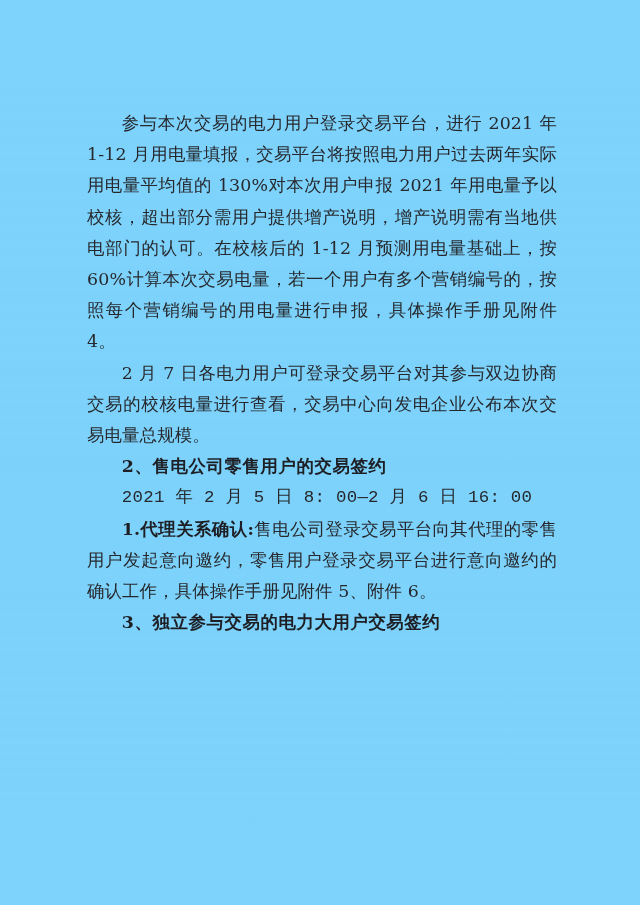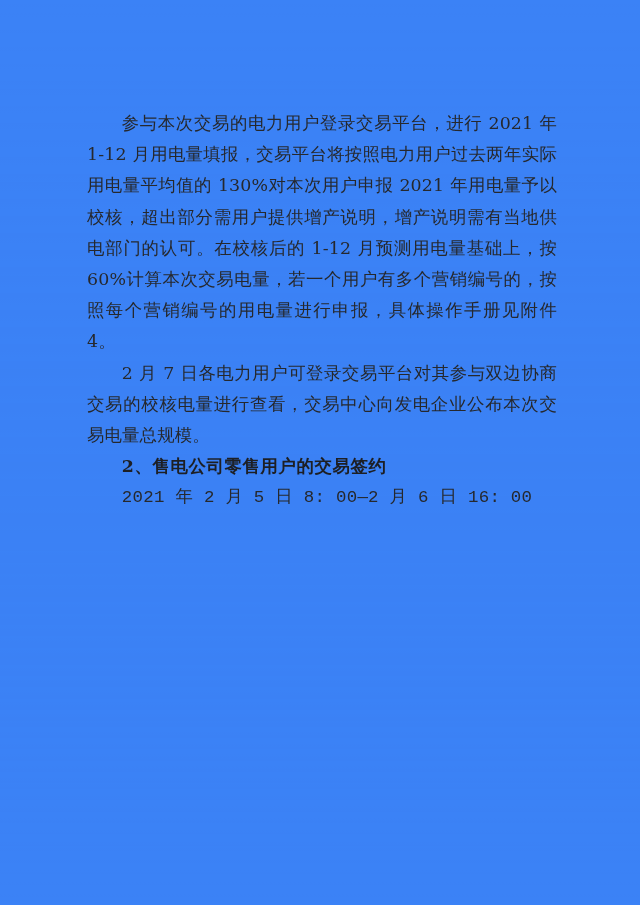--- a/index.html
+++ b/index.html
@@ -13,21 +13,21 @@
     height: 905px;
     overflow: hidden;
     font-family: "DejaVu Serif", "Liberation Serif", serif;
     color: #23252a;
   }
 
   #page {
     position: relative;
     width: 640px;
     height: 905px;
-    background: #3b82f6;
+    background: #7dd3fc;
   }
 
   
   #doc-body {
     position: absolute;
     left: 87px;
     top: 108px;
     width: 470px;
   }
 
@@ -91,20 +91,22 @@
   <div id="doc-body">
 
     <p class="para indent">参与本次交易的电力用户登录交易平台，进行 2021 年 1-12 月用电量填报，交易平台将按照电力用户过去两年实际用电量平均值的 130%对本次用户申报 2021 年用电量予以校核，超出部分需用户提供增产说明，增产说明需有当地供电部门的认可。在校核后的 1-12 月预测用电量基础上，按 60%计算本次交易电量，若一个用户有多个营销编号的，按照每个营销编号的用电量进行申报，具体操作手册见附件 4。</p>
 
     <p class="para indent">2 月 7 日各电力用户可登录交易平台对其参与双边协商交易的校核电量进行查看，交易中心向发电企业公布本次交易电量总规模。</p>
 
     <p class="para heading">2、售电公司零售用户的交易签约</p>
 
     <p class="para dateline">2021 年 2 月 5 日 8: 00—2 月 6 日 16: 00</p>
 
+    <p class="para indent"><span class="lead">1.代理关系确认:</span><span>售电公司登录交易平台向其代理的零售用户发起意向邀约，零售用户登录交易平台进行意向邀约的确认工作，具体操作手册见附件 5、附件 6。</span></p>
 
 
+    <p class="para heading">3、独立参与交易的电力大用户交易签约</p>
 
   </div>
 
   <div id="scan-tint"></div>
 
 </div>
 
 </body></html>

